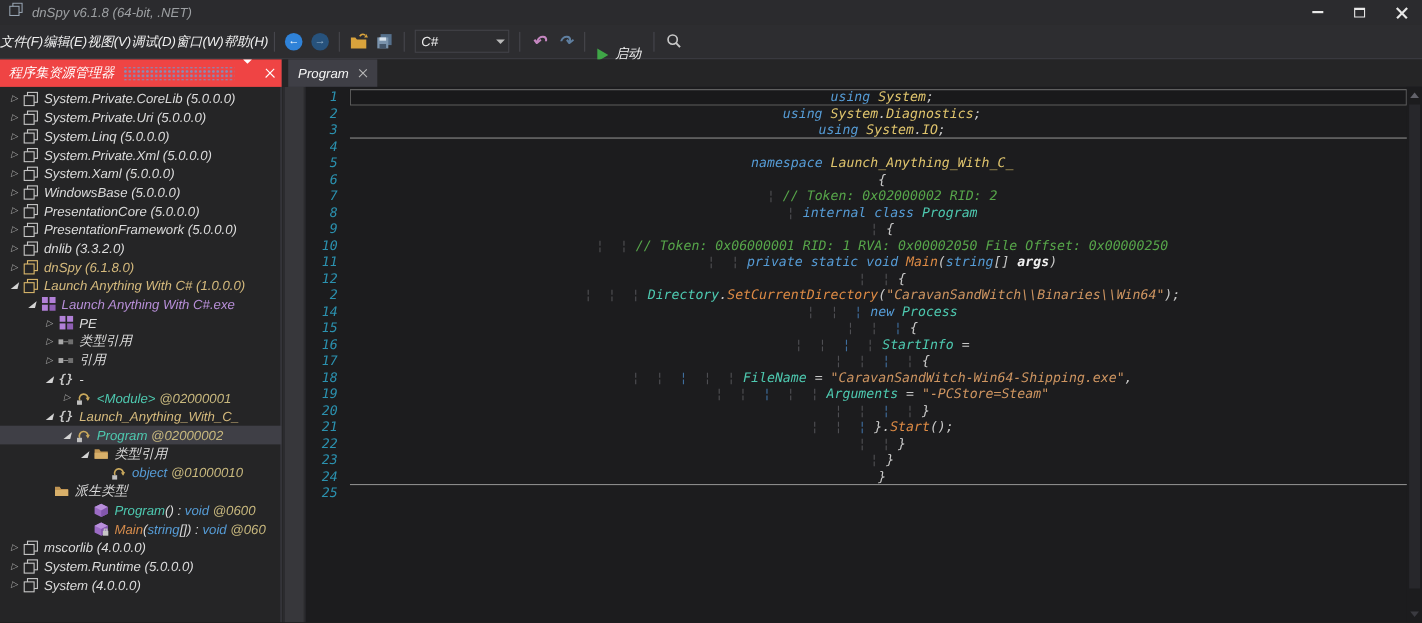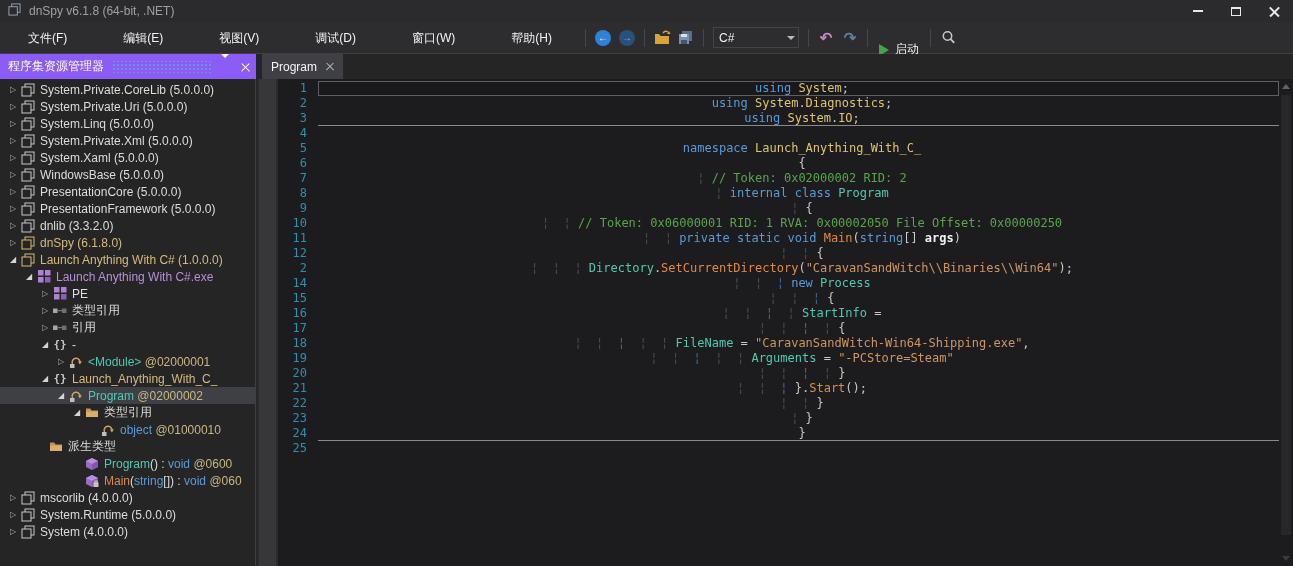--- a/index.html
+++ b/index.html
@@ -1,52 +1,52 @@
 <!DOCTYPE html>
 <html><head>
 <meta charset="utf-8">
 <style>
   html,body{margin:0;padding:0;background:#1e1e1e;}
   *{box-sizing:border-box;}
   #app{position:relative;width:1293px;height:566px;background:#252526;overflow:hidden;
-       font-family:"Liberation Sans",sans-serif;color:#dcdcdc;-webkit-font-smoothing:antialiased;}
+       font-family:"Liberation Sans",sans-serif;color:#dcdcdc;font-style:italic;-webkit-font-smoothing:antialiased;}
   
   #titlebar{position:absolute;left:0;top:0;width:1293px;height:22px;background:#2b2b2e;
             display:flex;align-items:center;}
   #app-icon{margin:0 8px 0 8px;}
   #title-text{font-size:12px;color:#9da0a3;}
   #win-controls{position:absolute;right:0;top:0;height:22px;display:flex;}
   .winbtn{width:38px;height:22px;display:flex;align-items:center;justify-content:center;cursor:default;}
   .min-glyph{width:10px;height:2px;background:#e8e8e8;}
   .max-glyph{width:10px;height:9px;border:1px solid #e8e8e8;border-top:2px solid #e8e8e8;}
   .x-glyph{position:relative;width:11px;height:11px;}
   .x-glyph::before,.x-glyph::after{content:'';position:absolute;left:-1px;top:5px;width:13px;height:1.6px;background:#e8e8e8;}
   .x-glyph::before{transform:rotate(45deg);} .x-glyph::after{transform:rotate(-45deg);}
   
   #menubar{position:absolute;left:0;top:22px;width:1293px;height:32px;background:#2d2d30;
            display:flex;align-items:center;border-bottom:1px solid #3f3f46;}
-  .menu-item{padding:0 28px;font-size:12px;color:#f1f1f1;line-height:32px;}
+  .menu-item{padding:0 0;font-size:12px;color:#f1f1f1;line-height:32px;}
   .tb-sep{width:1px;height:18px;background:#46464c;margin:0 5px;}
   .tb-btn{display:flex;align-items:center;justify-content:center;width:24px;height:24px;}
   .navcircle{width:16px;height:16px;border-radius:50%;display:flex;align-items:center;justify-content:center;
              font-size:10px;line-height:16px;color:#fff;}
   #nav-back .navcircle{background:#2f82d8;}
   #nav-fwd .navcircle{background:#27527c;color:#9bb6cc;}
   .glyph-undo{font-size:15px;font-weight:bold;color:#c586c0;}
   .glyph-redo{font-size:15px;font-weight:bold;color:#5f7fa0;}
   #combo{width:86px;height:21px;background:#2d2d30;border:1px solid #434349;display:flex;align-items:center;margin:0 4px;}
   #combo-text{flex:1;font-size:12px;color:#f1f1f1;padding-left:5px;}
   #combo-arrow{width:15px;height:100%;display:flex;align-items:center;justify-content:center;}
   .chev-down{width:0;height:0;border-left:4px solid transparent;border-right:4px solid transparent;border-top:4px solid #b9b9b9;}
   #start-btn{display:flex;align-items:center;padding:0 6px;height:24px;margin-top:24px;}
   .play-tri{width:0;height:0;border-top:6px solid transparent;border-bottom:6px solid transparent;border-left:10px solid #3fa647;margin-right:6px;}
   #start-label{font-size:12px;color:#f1f1f1;}
   
   #left-panel{position:absolute;left:0;top:54px;width:256px;height:512px;background:#252526;border-right:1px solid #3f3f46;}
-  #panel-header{position:absolute;left:0;top:0;width:256px;height:25px;background:#8b5cf6;display:flex;align-items:center;padding:0 6px 0 8px;}
+  #panel-header{position:absolute;left:0;top:0;width:256px;height:25px;background:#ef4444;display:flex;align-items:center;padding:0 6px 0 8px;}
   #panel-title{font-size:12px;color:#ffffff;white-space:nowrap;}
   #panel-dots{flex:1;height:12px;margin:0 8px;
       background-image:radial-gradient(circle,#66a3dc 1px,transparent 1.3px);background-size:4px 4px;background-position:0 2px;opacity:.75;}
   #panel-chevron{margin-right:12px;}
   .xicon{position:relative;width:9px;height:9px;display:inline-block;}
   .xicon::before,.xicon::after{content:'';position:absolute;left:-1px;top:4px;width:11px;height:1.4px;background:#fff;}
   .xicon::before{transform:rotate(45deg);} .xicon::after{transform:rotate(-45deg);}
   #tree{position:absolute;left:0;top:25px;width:256px;height:484px;overflow:hidden;padding-top:2px;}
   .trow{height:17px;display:flex;align-items:center;white-space:nowrap;font-size:12px;}
   .trow.sel{background:#3f3f46;}

